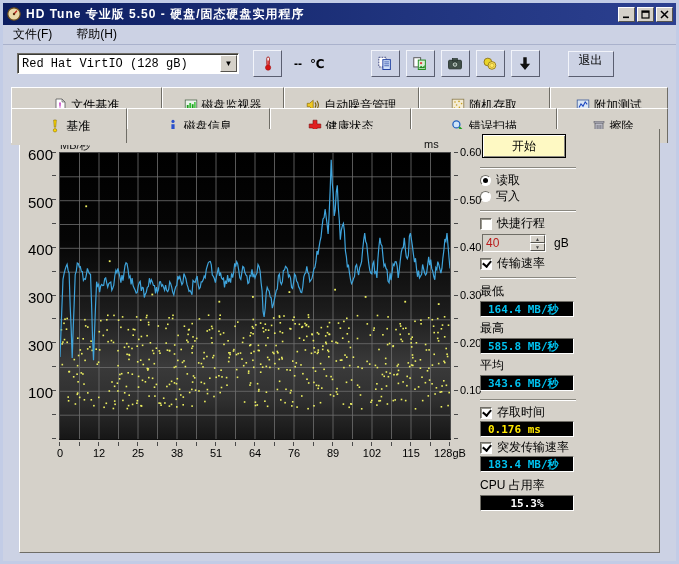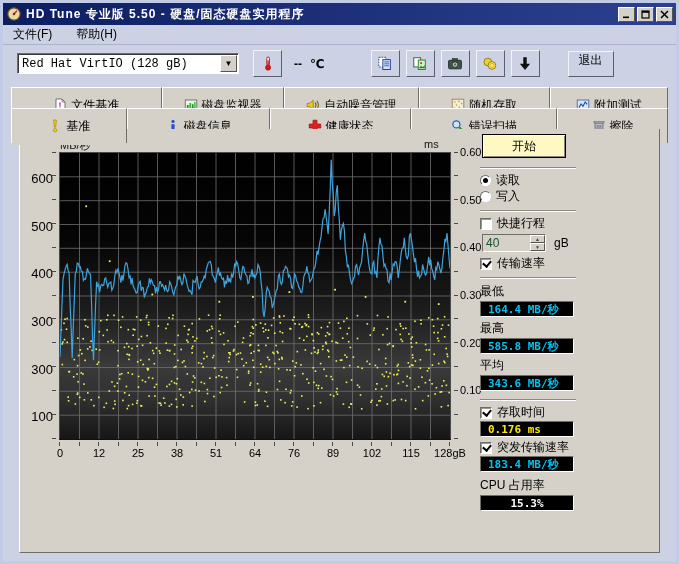--- a/index.html
+++ b/index.html
@@ -54,21 +54,21 @@
           border:1px solid; border-color:#fff #6f6d66 #6f6d66 #fff; border-top:none; }
 
   
   .unit-label { position:absolute; font-size:11px; color:#111; }
   .plot { position:absolute; left:39px; top:23px; width:392px; height:288px;
           border:1px solid #4a4a4a; border-bottom:2px solid #101010; background:#000; }
   .plot svg { display:block; }
   .axis-left { position:absolute; left:0; top:23px; width:36px; height:288px; }
   .axis-right { position:absolute; left:434px; top:23px; width:34px; height:288px; }
   .axis-bottom { position:absolute; left:39px; top:313px; width:394px; height:16px; }
-  .axis-left .lbl { position:absolute; right:3px; width:30px; text-align:right; font-size:13px;margin-top:25px; }
+  .axis-left .lbl { position:absolute; right:3px; width:30px; text-align:right; font-size:15px; }
   .axis-right .lbl { position:absolute; left:6px; font-size:11px; }
   .axis-bottom .lbl { position:absolute; transform:translateX(-50%); font-size:11px; }
   .tick { position:absolute; background:#4a4a4a; }
 
   
   .panel { position:absolute; left:452px; top:0; width:216px; height:100%; padding:5px 0 0 8px; }
   .start-btn { width:84px; height:24px; margin-left:2px; background:#fef9c3;
                border:1px solid #000; box-shadow:inset 1px 1px 0 #fff, inset -1px -1px 0 #8a8880;
                display:flex; align-items:center; justify-content:center; font-size:12px; }
   .sep { height:2px; width:96px; margin:6px 0 4px 0;
@@ -80,21 +80,21 @@
                      border-radius:50%; background:#000; }
   .checkbox { width:12px; height:12px; background:#fff; flex:none;
               border:1px solid; border-color:#6f6d66 #fff #fff #6f6d66;
               box-shadow:inset 1px 1px 0 #9a988f; position:relative; }
   .checkbox.on::after { content:""; position:absolute; left:2px; top:1px; width:6px; height:4px;
                         border-left:2px solid #000; border-bottom:2px solid #000;
                         transform:rotate(-50deg); }
   .spin-row { display:flex; align-items:center; gap:8px; margin:3px 0 4px 2px; }
   .spinbox { width:64px; height:18px; background:#d5d1c9; border:1px solid;
              border-color:#6f6d66 #fff #fff #6f6d66; display:flex; align-items:center; }
-  .spin-val { flex:1; padding-left:3px; color:#14532d; font-size:12px; }
+  .spin-val { flex:1; padding-left:3px; color:#b91c1c; font-size:12px; }
   .spin-btns { width:15px; height:16px; display:flex; flex-direction:column; }
   .spin-btns div { flex:1; background:#d5d1c9; border:1px solid;
                    border-color:#fff #55534d #55534d #fff; font-size:5px; line-height:5px;
                    display:flex; align-items:center; justify-content:center; color:#444; }
   .stat-label { margin:3px 0 1px 0; font-size:12px; }
   .valbox { width:94px; height:16px; background:#000; border:1px solid;
             border-color:#6f6d66 #fff #fff #6f6d66; color:#00c2f0; font-weight:bold;
             font-family:"DejaVu Sans Mono","Liberation Mono",monospace; font-size:11px;
             display:flex; align-items:center; padding-left:7px; white-space:nowrap; }
   .valbox.yellow { color:#ffe800; }

